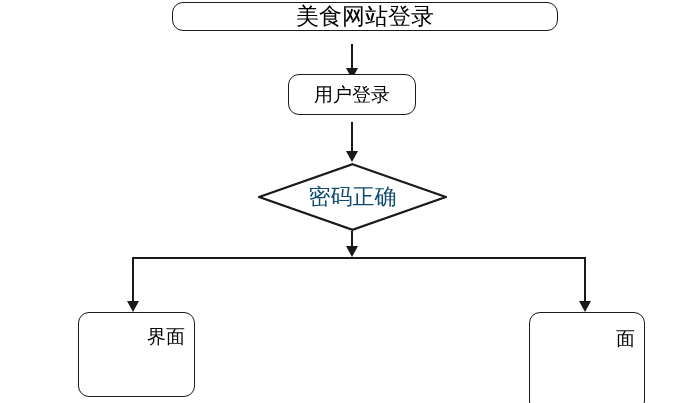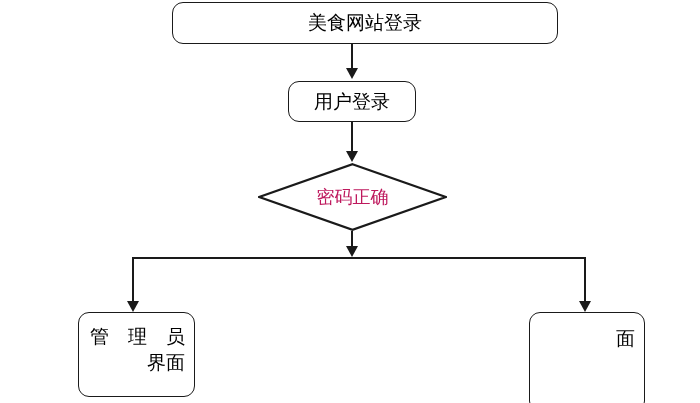--- a/index.html
+++ b/index.html
@@ -30,25 +30,25 @@
     font-family: "DejaVu Serif", "Liberation Serif", serif;
     line-height: 1.35;
   }
   .rounded {
     border-radius: 11px;
   }
 
   
   #node-start {
     left: 172px;  top: 2px;
-    width: 386px; height: 42px;
-    font-size: 19px;
+    width: 386px; height: 29px;
+    font-size: 23px;
   }
   #node-login {
-    left: 288px;  top: 81px;
+    left: 288px;  top: 74px;
     width: 128px; height: 41px;
     font-size: 19px;
   }
   #node-admin {
     left: 78px;   top: 312px;
     width: 117px; height: 85px;
     font-size: 19px;
     align-items: flex-start;
     justify-content: flex-start;
     padding: 11px 9px 0 11px;
@@ -88,22 +88,22 @@
     width: 189px; height: 68px;
     display: block;
   }
   #node-decision .diamond-label {
     position: absolute;
     left: 0; top: 0;
     width: 189px; height: 68px;
     display: flex;
     align-items: center;
     justify-content: center;
-    font-size: 18px;
-    color: #be185d;
+    font-size: 22px;
+    color: #0c4a6e;
     font-family: "DejaVu Serif", "Liberation Serif", serif;
   }
 
   
   .vline {
     position: absolute;
     width: 2px;
     background: #1a1a1a;
   }
   .hline {
@@ -154,21 +154,20 @@
   <div class="hline" style="left:132px; top:257px; width:454px;"></div>
 
   <div class="vline" style="left:132px; top:257px; height:46px;"></div>
   <div class="arrowhead" style="left:127px; top:301px;"></div>
 
   <div class="vline" style="left:584px; top:257px; height:46px;"></div>
   <div class="arrowhead" style="left:579px; top:301px;"></div>
 
   <div class="node rounded" id="node-admin">
     <span class="node-text">
-      <span class="spread-line">管 理 员</span>
       <span class="plain-line">界面</span>
     </span>
   </div>
 
   <div class="node rounded" id="node-user">
     <span class="node-text">
       <span class="plain-line">面</span>
     </span>
   </div>
 

